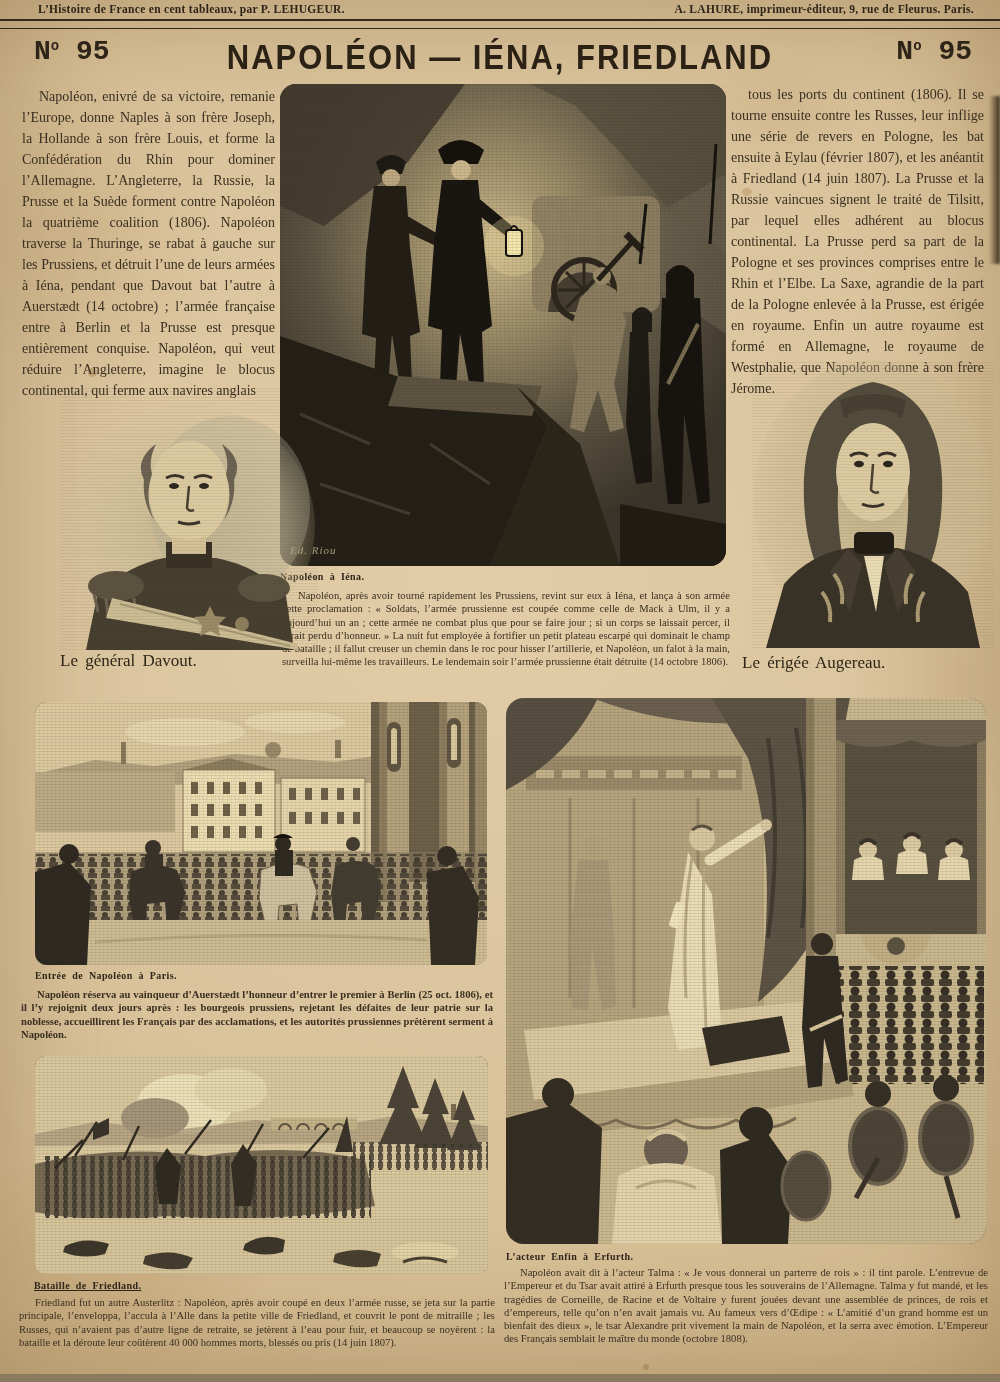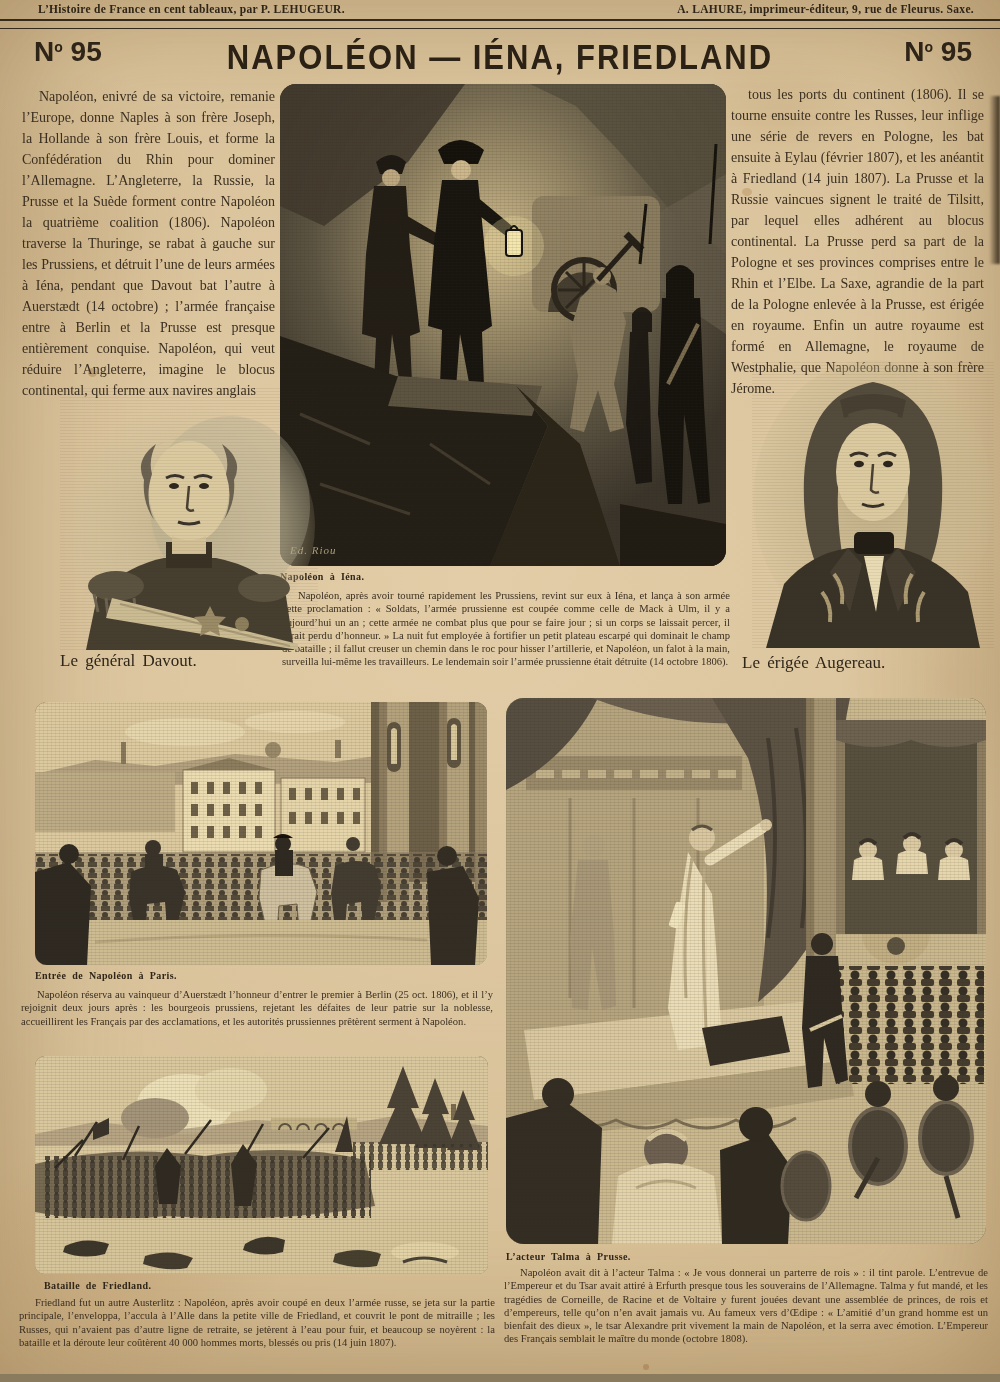--- a/index.html
+++ b/index.html
@@ -8,21 +8,21 @@
     background:
       radial-gradient(ellipse 130% 90% at 48% 42%, #e2cda8 0%, #d9c29a 48%, #cdb185 82%, #bc9d6d 100%);
     box-shadow:inset 0 0 130px rgba(110,78,36,.38);
     font-family:"Liberation Serif","DejaVu Serif",serif;
     color:#372d1f;
   }
   .abs{position:absolute;}
   .stain{position:absolute;border-radius:50%;pointer-events:none;}
   .masthead{font-weight:bold;font-size:11.5px;letter-spacing:.3px;color:#2e2518;white-space:nowrap;}
   .rule{left:0;right:0;top:19px;height:7px;border-top:2.5px solid #33291c;border-bottom:1.2px solid #33291c;}
-  .issue{font-family:Liberation Sans, sans-serif;font-weight:bold;font-size:28px;color:#2e2518;}
+  .issue{font-family:Liberation Mono, monospace;font-weight:bold;font-size:28px;color:#2e2518;}
   .issue sup{font-size:14px;vertical-align:9px;}
   .main-title{
     left:0;width:1000px;top:38px;text-align:center;
     font-family:"Liberation Sans","DejaVu Sans",sans-serif;font-weight:bold;
     font-size:31px;letter-spacing:2px;color:#2b2215;transform:scaleY(1.12);transform-origin:top;
     white-space:nowrap;
   }
   .intro{font-size:14px;line-height:21px;text-align:justify;text-indent:17px;color:#3a2f21;}
   .cap-title{font-weight:bold;font-size:10px;text-align:left;letter-spacing:.4px;word-spacing:3px;color:#2f2619;}
   .cap-text{font-size:10.6px;line-height:13.3px;text-align:justify;text-indent:16px;color:#3a2f21;}
@@ -52,21 +52,21 @@
   <div class="stain" style="left:-60px;top:70px;width:280px;height:340px;background:radial-gradient(closest-side,rgba(150,108,55,.14),rgba(150,108,55,0));"></div>
   <div class="stain" style="left:690px;top:50px;width:180px;height:130px;background:radial-gradient(closest-side,rgba(160,118,66,.12),rgba(160,118,66,0));"></div>
   <div class="stain" style="left:-40px;top:1130px;width:320px;height:260px;background:radial-gradient(closest-side,rgba(148,102,50,.16),rgba(148,102,50,0));"></div>
   <div class="stain" style="left:840px;top:540px;width:220px;height:280px;background:radial-gradient(closest-side,rgba(155,112,60,.11),rgba(155,112,60,0));"></div>
   <div class="stain" style="left:88px;top:368px;width:9px;height:9px;background:rgba(140,92,40,.3);"></div>
   <div class="stain" style="left:643px;top:1364px;width:6px;height:6px;background:rgba(140,92,40,.32);"></div>
   <div class="stain" style="left:742px;top:188px;width:10px;height:8px;background:rgba(150,100,45,.25);"></div>
   <div class="abs edge-streak"></div>
 
   <div class="abs masthead" style="left:38px;top:3px;">L’Histoire de France en cent tableaux, par P. LEHUGEUR.</div>
-  <div class="abs masthead" style="right:26px;top:3px;">A. LAHURE, imprimeur-éditeur, 9, rue de Fleurus. Saxe.</div>
+  <div class="abs masthead" style="right:26px;top:3px;">A. LAHURE, imprimeur-éditeur, 9, rue de Fleurus. Paris.</div>
   <div class="abs rule"></div>
 
   <div class="abs issue" style="left:34px;top:36px;"><span>N</span><sup>o</sup> <span>95</span></div>
   <div class="abs main-title">NAPOLÉON — IÉNA, FRIEDLAND</div>
   <div class="abs issue" style="right:28px;top:36px;"><span>N</span><sup>o</sup> <span>95</span></div>
 
   <div class="abs intro" style="left:22px;top:86px;width:253px;">Napoléon, enivré de sa victoire, remanie l’Europe, donne Naples à son frère Joseph, la Hollande à son frère Louis, et forme la Confédération du Rhin pour dominer l’Allemagne. L’Angleterre, la Russie, la Prusse et la Suède forment contre Napoléon la quatrième coalition (1806). Napoléon traverse la Thuringe, se rabat à gauche sur les Prussiens, et détruit l’une de leurs armées à Iéna, pendant que Davout bat l’autre à Auerstædt (14 octobre) ; l’armée française entre à Berlin et la Prusse est presque entièrement conquise. Napoléon, qui veut réduire l’Angleterre, imagine le blocus continental, qui ferme aux navires anglais</div>
   <div class="abs intro" style="left:731px;top:84px;width:253px;">tous les ports du continent (1806). Il se tourne ensuite contre les Russes, leur inflige une série de revers en Pologne, les bat ensuite à Eylau (février 1807), et les anéantit à Friedland (14 juin 1807). La Prusse et la Russie vaincues signent le traité de Tilsitt, par lequel elles adhérent au blocus continental. La Prusse perd sa part de la Pologne et ses provinces comprises entre le Rhin et l’Elbe. La Saxe, agrandie de la part de la Pologne enlevée à la Prusse, est érigée en royaume. Enfin un autre royaume est formé en Allemagne, le royaume de Westphalie, que Napoléon donne à son frère Jérome.</div>
 
   <figure class="abs engraving framed" style="left:280px;top:84px;width:446px;height:482px;margin:0;border-radius:16px;">
@@ -287,21 +287,21 @@
         <rect x="0" y="218" width="452" height="45" fill="#cdbb92"></rect>
         <path d="M0,170 L34,160 L56,184 L52,263 L0,263 Z" fill="#2e2921"></path>
         <circle cx="34" cy="152" r="10" fill="#2e2921"></circle>
         <path d="M392,170 L428,164 L444,196 L440,263 L396,263 Z" fill="#332d24"></path>
         <circle cx="412" cy="154" r="10" fill="#332d24"></circle>
         <path d="M60,240 Q226,228 392,238" stroke="#b7a67e" stroke-width="3" fill="none"></path>
       </g>
     </svg>
   </figure>
   <div class="abs cap-title" style="left:35px;top:970px;width:452px;">Entrée de Napoléon à Paris.</div>
-  <div class="abs cap-text" style="left:21px;top:988px;width:472px;">Napoléon réserva au vainqueur d’Auerstædt l’honneur d’entrer le premier à Berlin (25 oct. 1806), et il l’y rejoignit deux jours après : les bourgeois prussiens, rejetant les défaites de leur patrie sur la noblesse, accueillirent les Français par des acclamations, et les autorités prussiennes prêtèrent serment à Napoléon.</div>
+  <div class="abs cap-text" style="left:21px;top:988px;width:472px;font-weight:bold;">Napoléon réserva au vainqueur d’Auerstædt l’honneur d’entrer le premier à Berlin (25 oct. 1806), et il l’y rejoignit deux jours après : les bourgeois prussiens, rejetant les défaites de leur patrie sur la noblesse, accueillirent les Français par des acclamations, et les autorités prussiennes prêtèrent serment à Napoléon.</div>
 
   <figure class="abs engraving framed" style="left:35px;top:1056px;width:453px;height:218px;margin:0;border-radius:10px;">
     <svg viewBox="0 0 453 218" preserveAspectRatio="none" aria-hidden="true">
       <defs>
         <pattern id="troopP" width="9" height="8" patternUnits="userSpaceOnUse">
           <rect x="1" y="2" width="5" height="6" fill="#4a4234"></rect>
           <circle cx="3.5" cy="1.5" r="1.8" fill="#3c352a"></circle>
         </pattern>
       </defs>
       <rect width="453" height="218" fill="#d9c79e"></rect>
@@ -336,21 +336,21 @@
         <rect x="0" y="162" width="453" height="56" fill="#d6c49a"></rect>
         <path d="M30,190 q20,-10 44,-2 l-4,10 q-22,6 -42,-2 Z" fill="#3c352a"></path>
         <path d="M110,200 q26,-8 48,2 l-6,10 q-20,4 -44,-4 Z" fill="#443c2e"></path>
         <path d="M210,188 q18,-12 40,-4 l-2,12 q-20,6 -40,-2 Z" fill="#3c352a"></path>
         <path d="M300,198 q24,-8 46,0 l-4,12 q-22,4 -44,-4 Z" fill="#47402f"></path>
         <ellipse cx="390" cy="196" rx="34" ry="10" fill="#e2d2a6"></ellipse>
         <path d="M368,206 q20,-8 44,0" stroke="#4a4234" stroke-width="3" fill="none"></path>
       </g>
     </svg>
   </figure>
-  <div class="abs cap-title" style="left:44px;top:1280px;width:453px;">Bataille de Friedland.</div>
+  <div class="abs cap-title" style="left:34px;top:1280px;width:453px;text-decoration:underline;">Bataille de Friedland.</div>
   <div class="abs cap-text" style="left:19px;top:1296px;width:476px;">Friedland fut un autre Austerlitz : Napoléon, après avoir coupé en deux l’armée russe, se jeta sur la partie principale, l’enveloppa, l’accula à l’Alle dans la petite ville de Friedland, et couvrit le pont de mitraille ; les Russes, qui n’avaient pas d’autre ligne de retraite, se jetèrent à l’eau pour fuir, et beaucoup se noyèrent : la bataille et la déroute leur coûtèrent 40 000 hommes morts, blessés ou pris (14 juin 1807).</div>
 
   <figure class="abs engraving framed" style="left:506px;top:698px;width:480px;height:546px;margin:0;border-radius:18px;">
     <svg viewBox="0 0 480 546" preserveAspectRatio="none" aria-hidden="true">
       <defs>
         <pattern id="headsP" width="18" height="16" patternUnits="userSpaceOnUse">
           <circle cx="7" cy="5" r="4.5" fill="#352f25"></circle>
           <rect x="1" y="9" width="13" height="7" rx="2" fill="#443c2e"></rect>
         </pattern>
       </defs>
@@ -424,16 +424,16 @@
         <circle cx="160" cy="452" r="22" fill="#6e6152"></circle>
         <path d="M142,442 q18,-18 38,0" stroke="#d9c89e" stroke-width="5" fill="none"></path>
         <path d="M112,478 q48,-26 96,0 l8,68 l-110,0 Z" fill="#e3d3ab"></path>
         <path d="M130,490 q30,-14 60,0" stroke="#bcab84" stroke-width="3" fill="none"></path>
         <path d="M214,452 L262,436 L286,470 L282,546 L216,546 Z" fill="#2f2a20"></path>
         <circle cx="250" cy="426" r="17" fill="#2f2a20"></circle>
         <ellipse cx="300" cy="488" rx="24" ry="34" fill="#554c3e" stroke="#6e6350" stroke-width="3"></ellipse>
       </g>
     </svg>
   </figure>
-  <div class="abs cap-title" style="left:506px;top:1251px;width:480px;">L’acteur Talma à Prusse.</div>
+  <div class="abs cap-title" style="left:506px;top:1251px;width:480px;">L’acteur Enfin à Erfurth.</div>
   <div class="abs cap-text" style="left:504px;top:1266px;width:484px;">Napoléon avait dit à l’acteur Talma : « Je vous donnerai un parterre de rois » : il tint parole. L’entrevue de l’Empereur et du Tsar avait attiré à Erfurth presque tous les souverains de l’Allemagne. Talma y fut mandé, et les tragédies de Corneille, de Racine et de Voltaire y furent jouées devant une assemblée de princes, de rois et d’empereurs, telle qu’on n’en avait jamais vu. Au fameux vers d’Œdipe : « L’amitié d’un grand homme est un bienfait des dieux », le tsar Alexandre prit vivement la main de Napoléon, et la serra avec émotion. L’Empereur des Français semblait le maître du monde (octobre 1808).</div>
 
 </div>
 
 </body></html>

